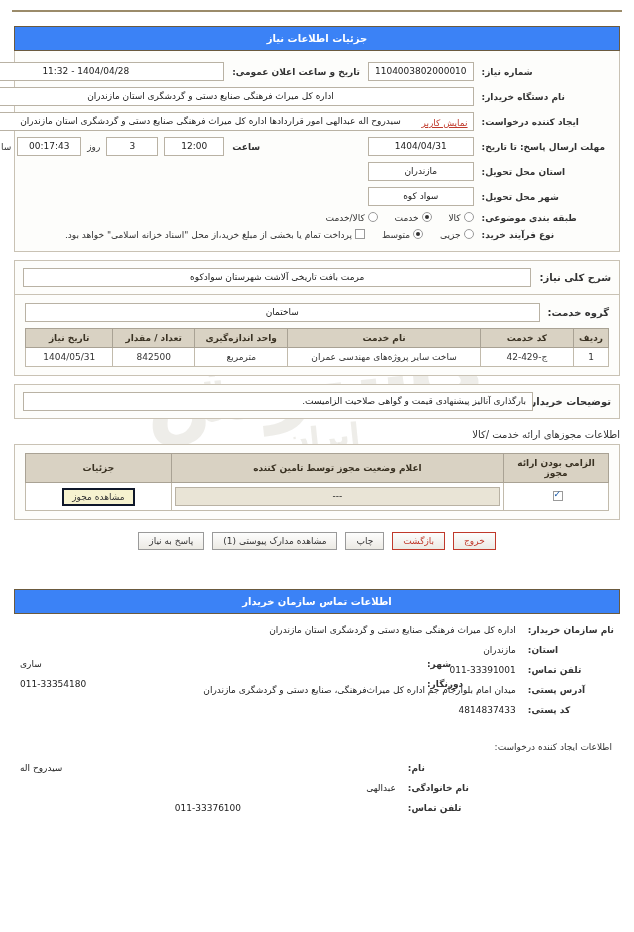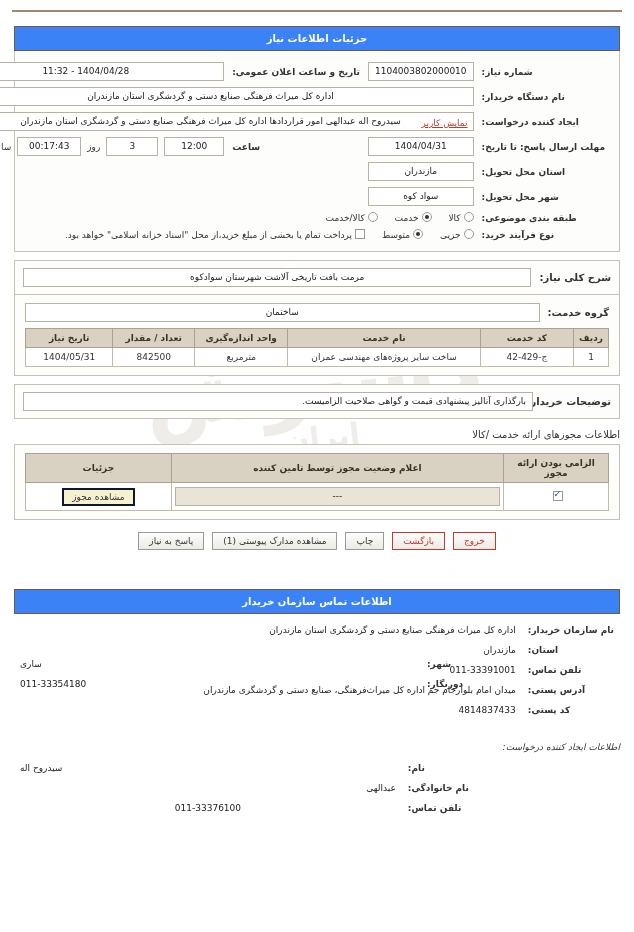--- a/index.html
+++ b/index.html
@@ -147,21 +147,21 @@
   .btn.small-y { background: #f6f2cf; border: 2px solid #0f172a; padding: 2px 8px; }
 
   .note { font-size: 10px; margin-top: 10px; color: #333; }
 
   
   table.contact { width: 100%; border-collapse: collapse; margin-top: 6px; }
   table.contact td { font-size: 9px; padding: 5px 6px; vertical-align: top; }
   table.contact td.k { font-weight: bold; text-align: left; white-space: nowrap; width: 1%; }
   table.contact td.v { text-align: right; color: #222; }
 
-  .subtitle { font-size: 9px; margin: 14px 0 4px 0; font-style: italic; }
+  .subtitle { font-size: 9px; margin: 14px 8px 4px 0; }
 
   
   .watermark {
     position: absolute;
     left: 0; right: 0;
     top: 330px;
     text-align: center;
     font-size: 86px;
     font-weight: bold;
     color: rgba(150,140,120,0.16);

